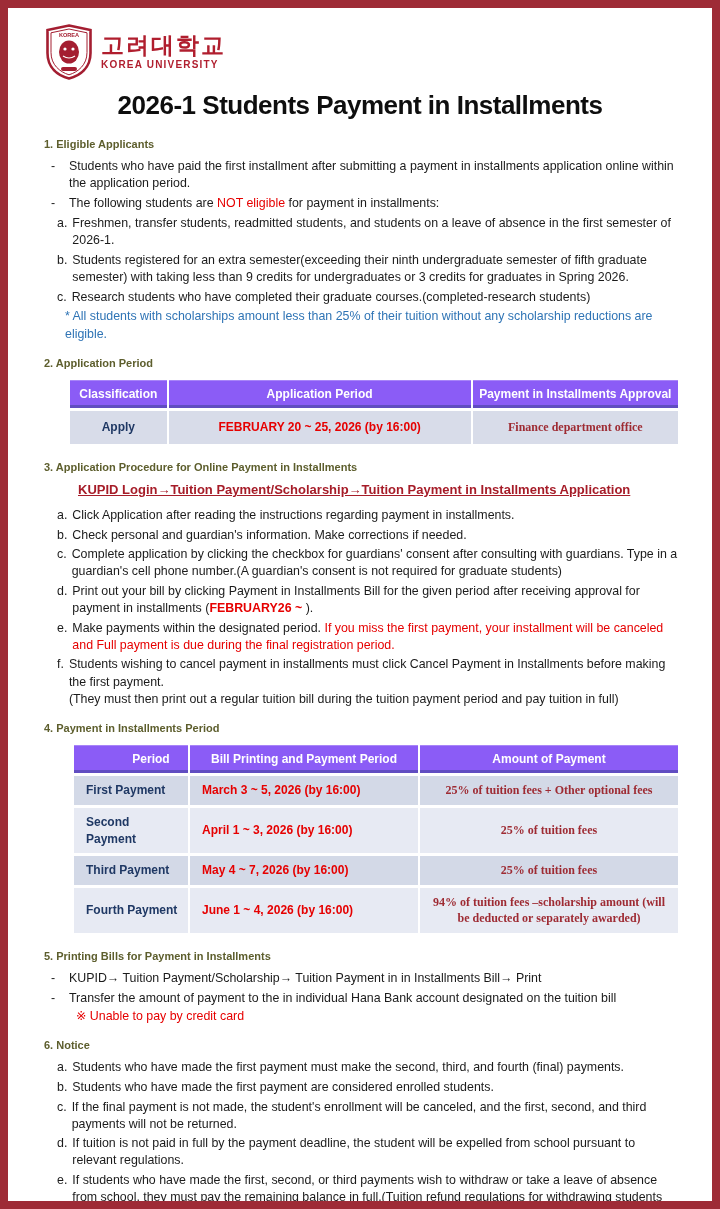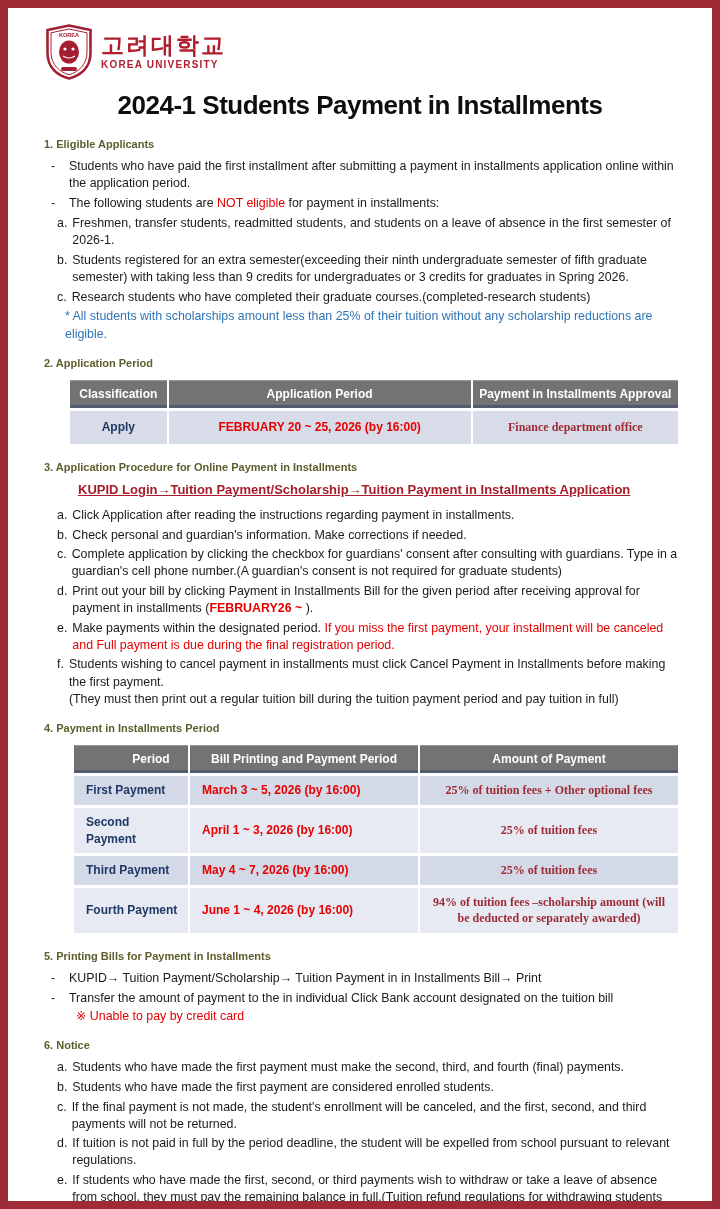--- a/index.html
+++ b/index.html
@@ -35,21 +35,21 @@
   .navy{color:#1f3864;}
   .bold{font-weight:bold;}
 
   .kupid{margin:2px 0 8px 36px;font-size:13px;font-weight:bold;color:#a61c28;text-decoration:underline;}
 
   
   table{border-collapse:separate;border-spacing:2.5px 3px;margin-left:26px;}
   .tbl1{width:612px;}
   .tbl2{width:608px;margin-left:30px;}
   th{
-    background:#737373;color:#ffffff;font-weight:bold;font-size:12px;
+    background:#8b5cf6;color:#ffffff;font-weight:bold;font-size:12px;
     padding:6px 4px;text-align:center;box-shadow:inset 0 -3px 0 rgba(20,50,95,0.35), inset 0 1px 0 rgba(255,255,255,0.25);
   }
   td{font-size:12px;font-weight:bold;padding:6px 6px;text-align:center;}
   .tbl1 td{background:#d8dce9;padding:8px 6px;}
   .tbl2 tr.odd td{background:#d3d9e7;}
   .tbl2 tr.even td{background:#e7eaf3;}
   .tbl2 td.left{text-align:left;padding-left:12px;}
   .tbl1 .c1{width:16%;} .tbl1 .c2{width:50%;margin-left:23px;} .tbl1 .c3{width:34%;}
   .tbl2 .c1{width:19%;padding-left:44px;} .tbl2 .c2{width:38%;} .tbl2 .c3{width:43%;}
 </style>
@@ -68,21 +68,21 @@
       <circle cx="27" cy="25" r="1.6" fill="#ffffff"></circle>
       <path d="M17 32 Q23 36 29 32" stroke="#ffffff" stroke-width="1.2" fill="none"></path>
       <rect x="15" y="43" width="16" height="4" rx="2" fill="#a41e31"></rect>
     </svg>
     <div class="logo-text">
       <span class="logo-kr">고려대학교</span>
       <span class="logo-en">KOREA UNIVERSITY</span>
     </div>
   </div>
 
-  <div class="page-title">2024-1 Students Payment in Installments</div>
+  <div class="page-title">2026-1 Students Payment in Installments</div>
 
   <div class="sec-h">1. Eligible Applicants</div>
   <div class="dash-item">
     <span class="dash">-</span>
     <span class="txt">Students who have paid the first installment after submitting a payment in installments application online within the application period.</span>
   </div>
   <div class="dash-item">
     <span class="dash">-</span>
     <span class="txt"><span>The following students are </span><span class="red">NOT eligible</span><span> for payment in installments:</span></span>
   </div>
@@ -176,39 +176,39 @@
   </tbody>
     </table>
 
   <div class="sec-h">5. Printing Bills for Payment in Installments</div>
   <div class="dash-item">
     <span class="dash">-</span>
     <span class="txt">KUPID→ Tuition Payment/Scholarship→ Tuition Payment in in Installments Bill→ Print</span>
   </div>
   <div class="dash-item" style="margin-bottom:0;">
     <span class="dash">-</span>
-    <span class="txt">Transfer the amount of payment to the in individual Click Bank account designated on the tuition bill</span>
+    <span class="txt">Transfer the amount of payment to the in individual Hana Bank account designated on the tuition bill</span>
   </div>
   <div class="sub-line red">※ Unable to pay by credit card</div>
 
   <div class="sec-h">6. Notice</div>
   <div class="li">
     <span class="lbl">a.</span>
     <span class="txt">Students who have made the first payment must make the second, third, and fourth (final) payments.</span>
   </div>
   <div class="li">
     <span class="lbl">b.</span>
     <span class="txt">Students who have made the first payment are considered enrolled students.</span>
   </div>
   <div class="li">
     <span class="lbl">c.</span>
     <span class="txt">If the final payment is not made, the student's enrollment will be canceled, and the first, second, and third payments will not be returned.</span>
   </div>
   <div class="li">
     <span class="lbl">d.</span>
-    <span class="txt">If tuition is not paid in full by the period deadline, the student will be expelled from school pursuant to relevant regulations.</span>
+    <span class="txt">If tuition is not paid in full by the payment deadline, the student will be expelled from school pursuant to relevant regulations.</span>
   </div>
   <div class="li">
     <span class="lbl">e.</span>
     <span class="txt">If students who have made the first, second, or third payments wish to withdraw or take a leave of absence from school, they must pay the remaining balance in full.(Tuition refund regulations for withdrawing students will be applied later)</span>
   </div>
 
 </div>
 
 </body></html>

